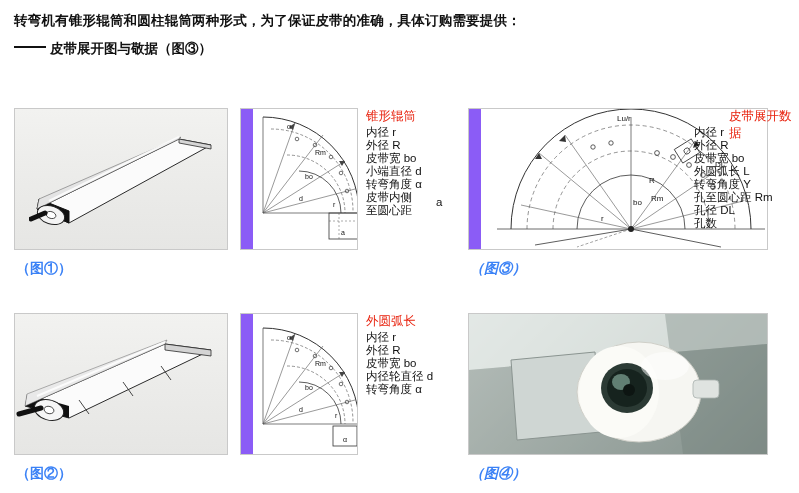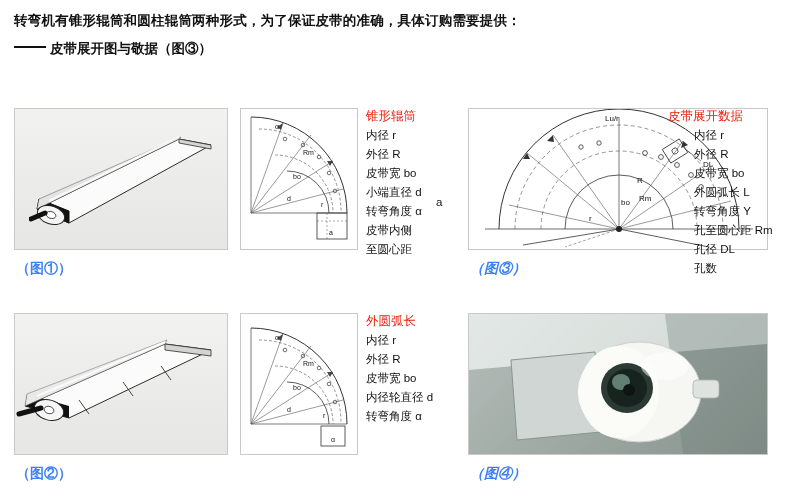--- a/index.html
+++ b/index.html
@@ -59,31 +59,32 @@
   }
   .photo-frame {
     border: 1px solid #c9c9c9;
     background: #efefef;
     overflow: hidden;
   }
   .diagram-frame {
     border: 1px solid #c9c9c9;
     background: #8b5cf6;
     overflow: hidden;
+    padding-left: 12px;
   }
   .caption {
     position: absolute;
     font-size: 14px;
     font-weight: bold;
     color: #3b82f6;
   }
   .spec {
     position: absolute;
     font-size: 11.5px;
-    line-height: 19px;
+    line-height: 13px;
     color: #111;
     white-space: pre;
   }
   .spec-title {
     position: absolute;
     font-size: 12.5px;
     font-weight: normal;
     color: #e8230f;
   }
 
@@ -97,21 +98,21 @@
 
   #cap1 { left: 16px;  top: 260px; }
   #cap2 { left: 16px;  top: 465px; }
   #cap3 { left: 470px; top: 260px; font-style: italic; }
   #cap4 { left: 470px; top: 465px; font-style: italic; }
 
   #spec1-title { left: 366px; top: 108px; }
   #spec1 { left: 366px; top: 126px; }
   #spec2-title { left: 366px; top: 313px; }
   #spec2 { left: 366px; top: 331px; }
-  #spec3-title { left: 668px; top: 108px; }
+  #spec3-title { left: 729px; top: 108px; }
   #spec3 { left: 694px; top: 126px; }
 
   .spec-float-a {
     position: absolute;
     left: 436px;
     top: 196px;
     font-size: 11.5px;
     color: #111;
   }
 

